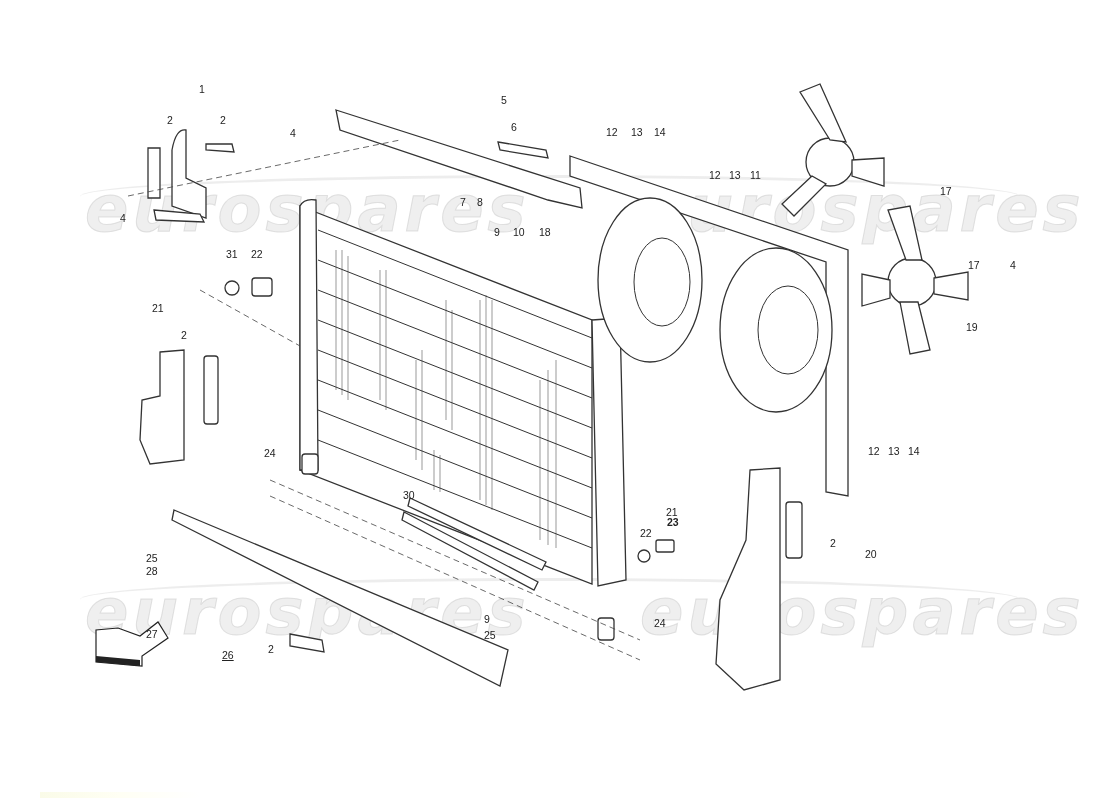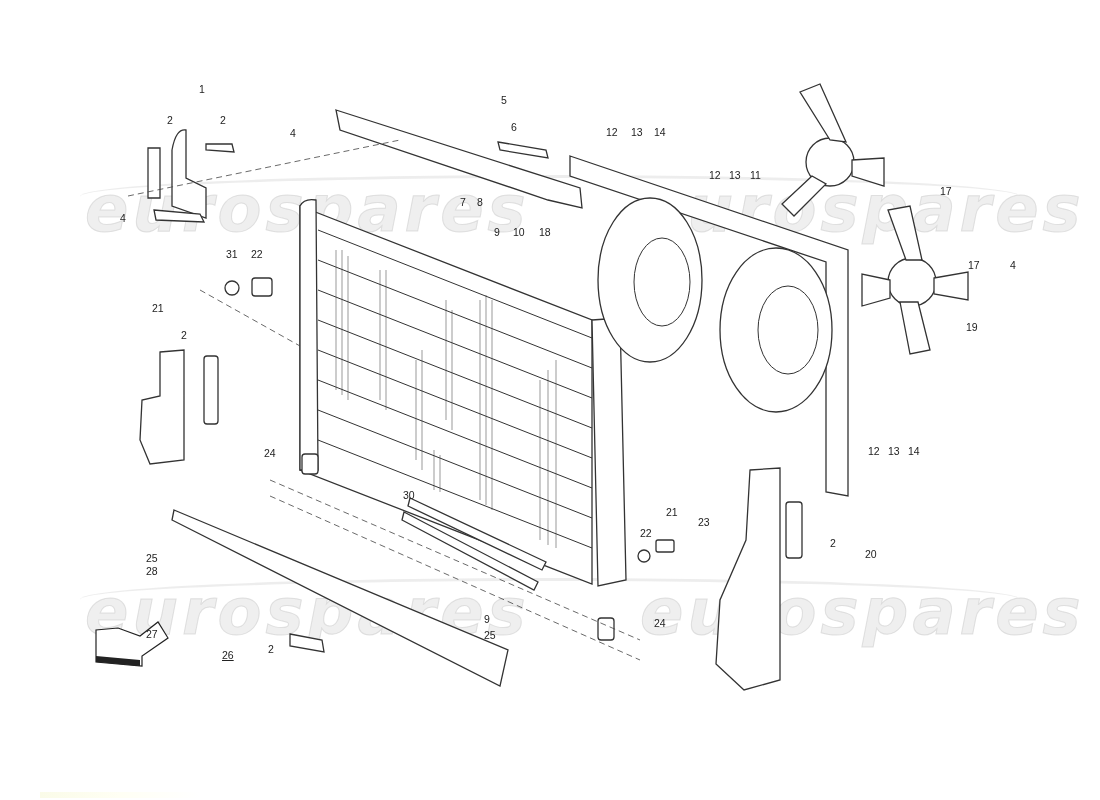--- a/index.html
+++ b/index.html
@@ -168,21 +168,21 @@
     <span class="callout" style="left: 888px; top: 446px;">13</span>
     <span class="callout" style="left: 908px; top: 446px;">14</span>
     <span class="callout" style="left: 226px; top: 249px;">31</span>
     <span class="callout" style="left: 251px; top: 249px;">22</span>
     <span class="callout" style="left: 152px; top: 303px;">21</span>
     <span class="callout" style="left: 181px; top: 330px;">2</span>
     <span class="callout" style="left: 264px; top: 448px;">24</span>
     <span class="callout" style="left: 367px; top: 490px; margin-left: 36px;">30</span>
     <span class="callout" style="left: 666px; top: 476px; margin-top: 31px;">21</span>
     <span class="callout" style="left: 640px; top: 528px;">22</span>
-    <span class="callout" style="left: 698px; top: 517px;">23</span>
+    <span class="callout" style="left: 667px; top: 517px; font-weight: bold;">23</span>
     <span class="callout" style="left: 146px; top: 553px;">25</span>
     <span class="callout" style="left: 146px; top: 566px;">28</span>
     <span class="callout" style="left: 146px; top: 583px; margin-top: 46px;">27</span>
     <span class="callout" style="left: 484px; top: 614px;">9</span>
     <span class="callout" style="left: 484px; top: 630px;">25</span>
     <span class="callout" style="left: 654px; top: 618px;">24</span>
     <span class="callout" style="left: 830px; top: 538px;">2</span>
     <span class="callout" style="left: 865px; top: 549px; text-align: right;">20</span>
     <span class="callout" style="left: 222px; top: 650px; text-decoration: underline;">26</span>
     <span class="callout" style="left: 268px; top: 644px;">2</span>

